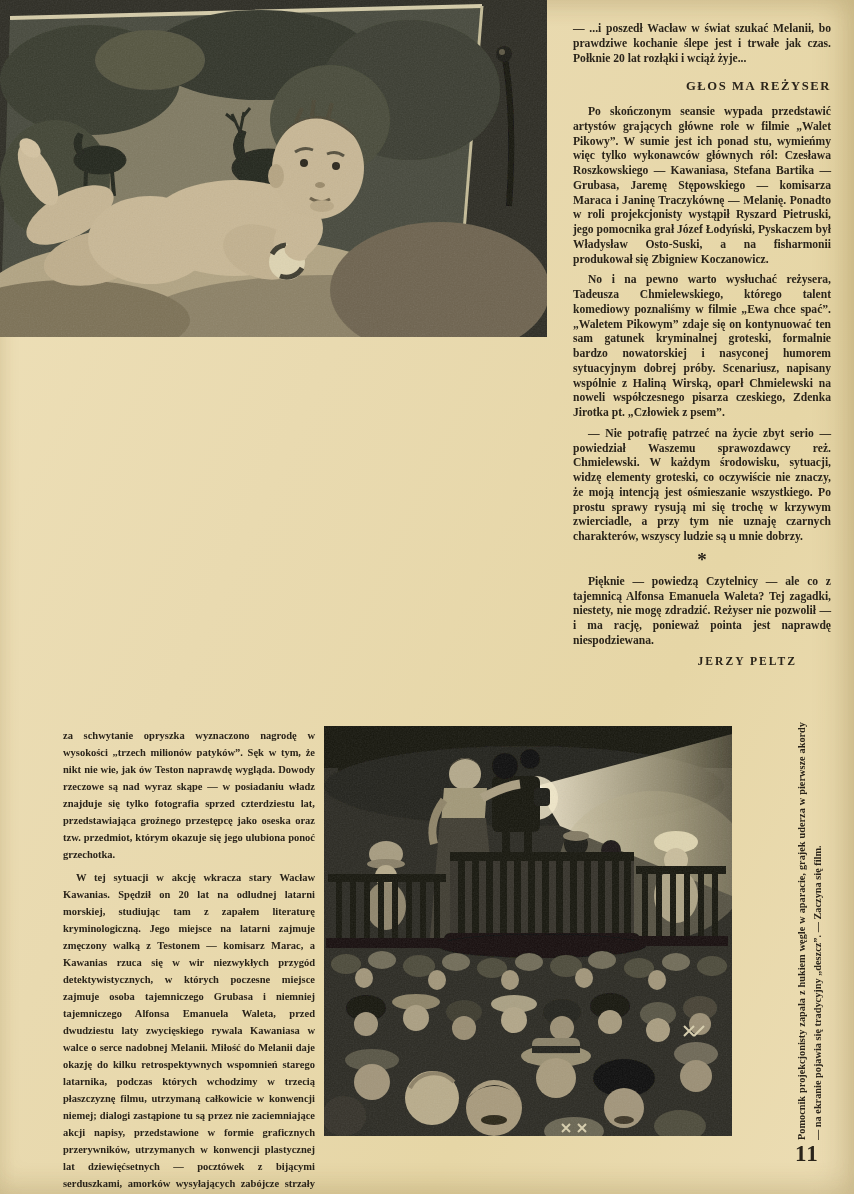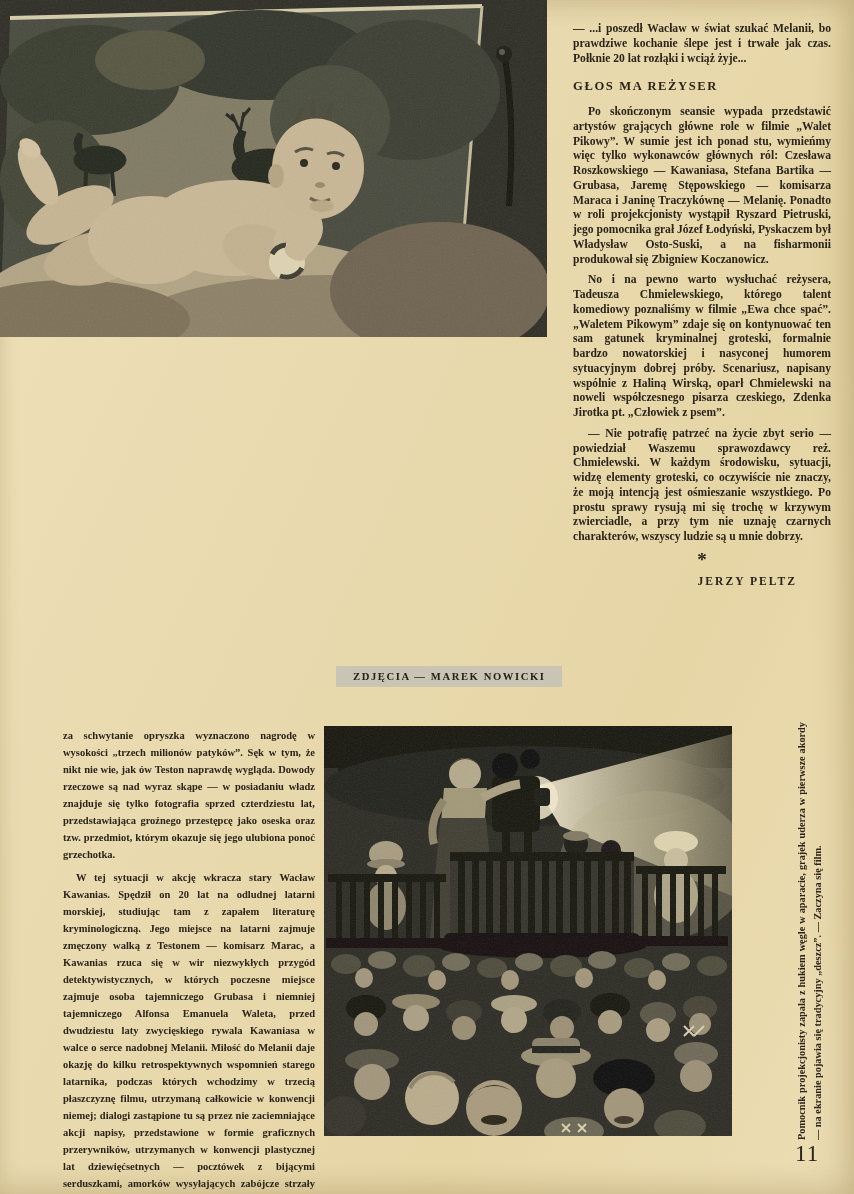--- a/index.html
+++ b/index.html
@@ -15,30 +15,30 @@
   #photo-baby{left:0;top:318;width:547px;height:337px;}
   #photo-projection{left:324px;top:726px;width:408px;height:410px;}
   .col{position:absolute;text-align:justify;font-weight:bold;}
   #right-col{left:573px;top:22px;width:258px;font-size:11.6px;line-height:14.75px;}
   #right-col p{margin:0 0 6px;text-indent:15px;}
   #right-col p.noindent{text-indent:0;}
   #left-col{left:63px;top:727px;width:252px;font-size:10.5px;line-height:17px;}
   #left-col p{margin:0 0 6px;text-indent:13px;}
   #left-col p.noindent{text-indent:0;}
   .em{}
-  .col-head{display:block;text-align:left;font-size:12.6px;letter-spacing:1.6px;margin:13px 0 11px;text-indent:0!important;font-weight:bold;}
+  .col-head{display:block;text-align:right;font-size:12.6px;letter-spacing:1.6px;margin:13px 0 11px;text-indent:0!important;font-weight:bold;}
   .star{display:block;text-align:center;font-size:19px;line-height:18px;margin:2px 0 6px;text-indent:0!important;}
   .byline{display:block;text-align:right;padding-right:34px;letter-spacing:2px;font-size:11.6px;margin-top:4px;text-indent:0!important;}
   #photo-caption{left:63px;top:661px;width:254px;font-size:10.9px;line-height:13.3px;word-spacing:2px;}
   #credit-box{position:absolute;left:336px;top:666px;background:#c9c4b4;color:#262015;
     font-weight:bold;font-size:10.6px;letter-spacing:1.6px;padding:5px 17px;white-space:nowrap;}
   #side-caption{position:absolute;left:794px;top:1140px;width:418px;height:34px;
     transform:rotate(-90deg);transform-origin:0 0;
     font-weight:bold;font-size:10.3px;line-height:15.8px;text-align:justify;}
-  #page-number{position:absolute;left:795px;top:1141px;font-weight:normal;font-size:23px;letter-spacing:1px;}
+  #page-number{position:absolute;left:795px;top:1141px;font-weight:bold;font-size:23px;letter-spacing:1px;}
 </style>
 </head>
 <body>
 
 <div class="page">
 
   <div class="photo" id="photo-police">
     <svg viewBox="0 0 547 291" preserveAspectRatio="none">
       <defs>
         <filter id="nz1">
@@ -199,29 +199,29 @@
 
         <path d="M505,58 q10,60 4,148" stroke="#13120d" stroke-width="6" fill="none"></path>
         <circle cx="504" cy="54" r="8" fill="#1c1b14"></circle>
         <circle cx="502" cy="52" r="3" fill="#5d5845"></circle>
       </g>
       <rect width="547" height="337" filter="url(#nz2)" opacity="0.12"></rect>
     </svg>
   </div>
 
 
-  <div id="credit-box">ZDJĘCIA — MAREK NOWICKI</div>
 
   <div class="col" id="right-col">
     <p class="em noindent">— ...i poszedł Wacław w świat szukać Melanii, bo prawdziwe kochanie ślepe jest i trwałe jak czas. Połknie 20 lat rozłąki i wciąż żyje...</p>
     <span class="col-head">GŁOS MA REŻYSER</span>
     <p>Po skończonym seansie wypada przedstawić artystów grających główne role w filmie „Walet Pikowy”. W sumie jest ich ponad stu, wymieńmy więc tylko wykonawców głównych ról: Czesława Roszkowskiego — Kawaniasa, Stefana Bartika — Grubasa, Jaremę Stępowskiego — komisarza Maraca i Janinę Traczykównę — Melanię. Ponadto w roli projekcjonisty wystąpił Ryszard Pietruski, jego pomocnika grał Józef Łodyński, Pyskaczem był Władysław Osto-Suski, a na fisharmonii produkował się Zbigniew Koczanowicz.</p>
     <p>No i na pewno warto wysłuchać reżysera, Tadeusza Chmielewskiego, którego talent komediowy poznaliśmy w filmie „Ewa chce spać”. „Waletem Pikowym” zdaje się on kontynuować ten sam gatunek kryminalnej groteski, formalnie bardzo nowatorskiej i nasyconej humorem sytuacyjnym dobrej próby. Scenariusz, napisany wspólnie z Haliną Wirską, oparł Chmielewski na noweli współczesnego pisarza czeskiego, Zdenka Jirotka pt. „Człowiek z psem”.</p>
     <p class="em">— Nie potrafię patrzeć na życie zbyt serio — powiedział Waszemu sprawozdawcy reż. Chmielewski. W każdym środowisku, sytuacji, widzę elementy groteski, co oczywiście nie znaczy, że moją intencją jest ośmieszanie wszystkiego. Po prostu sprawy rysują mi się trochę w krzywym zwierciadle, a przy tym nie uznaję czarnych charakterów, wszyscy ludzie są u mnie dobrzy.</p>
     <span class="star">*</span>
+    <p>Pięknie — powiedzą Czytelnicy — ale co z tajemnicą Alfonsa Emanuela Waleta? Tej zagadki, niestety, nie mogę zdradzić. Reżyser nie pozwolił — i ma rację, ponieważ pointa jest naprawdę niespodziewana.</p>
     <span class="byline">JERZY PELTZ</span>
   </div>
 
   <div class="col" id="left-col">
     <p class="noindent">za schwytanie opryszka wyznaczono nagrodę w wysokości „trzech milionów patyków”. Sęk w tym, że nikt nie wie, jak ów Teston naprawdę wygląda. Dowody rzeczowe są nad wyraz skąpe — w posiadaniu władz znajduje się tylko fotografia sprzed czterdziestu lat, przedstawiająca groźnego przestępcę jako oseska oraz tzw. przedmiot, którym okazuje się jego ulubiona ponoć grzechotka.</p>
     <p>W tej sytuacji w akcję wkracza stary Wacław Kawanias. Spędził on 20 lat na odludnej latarni morskiej, studiując tam z zapałem literaturę kryminologiczną. Jego miejsce na latarni zajmuje zmęczony walką z Testonem — komisarz Marac, a Kawanias rzuca się w wir niezwykłych przygód detektywistycznych, w których poczesne miejsce zajmuje osoba tajemniczego Grubasa i niemniej tajemniczego Alfonsa Emanuela Waleta, przed dwudziestu laty zwycięskiego rywala Kawaniasa w walce o serce nadobnej Melanii. Miłość do Melanii daje okazję do kilku retrospektywnych wspomnień starego latarnika, podczas których wchodzimy w trzecią płaszczyznę filmu, utrzymaną całkowicie w konwencji niemej; dialogi zastąpione tu są przez nie zaciemniające akcji napisy, przedstawione w formie graficznych przerywników, utrzymanych w konwencji plastycznej lat dziewięćsetnych — pocztówek z bijącymi serduszkami, amorków wysyłających zabójcze strzały itp.</p>
   </div>
 
   <div class="photo" id="photo-projection">
     <svg viewBox="0 0 408 410" preserveAspectRatio="none">

